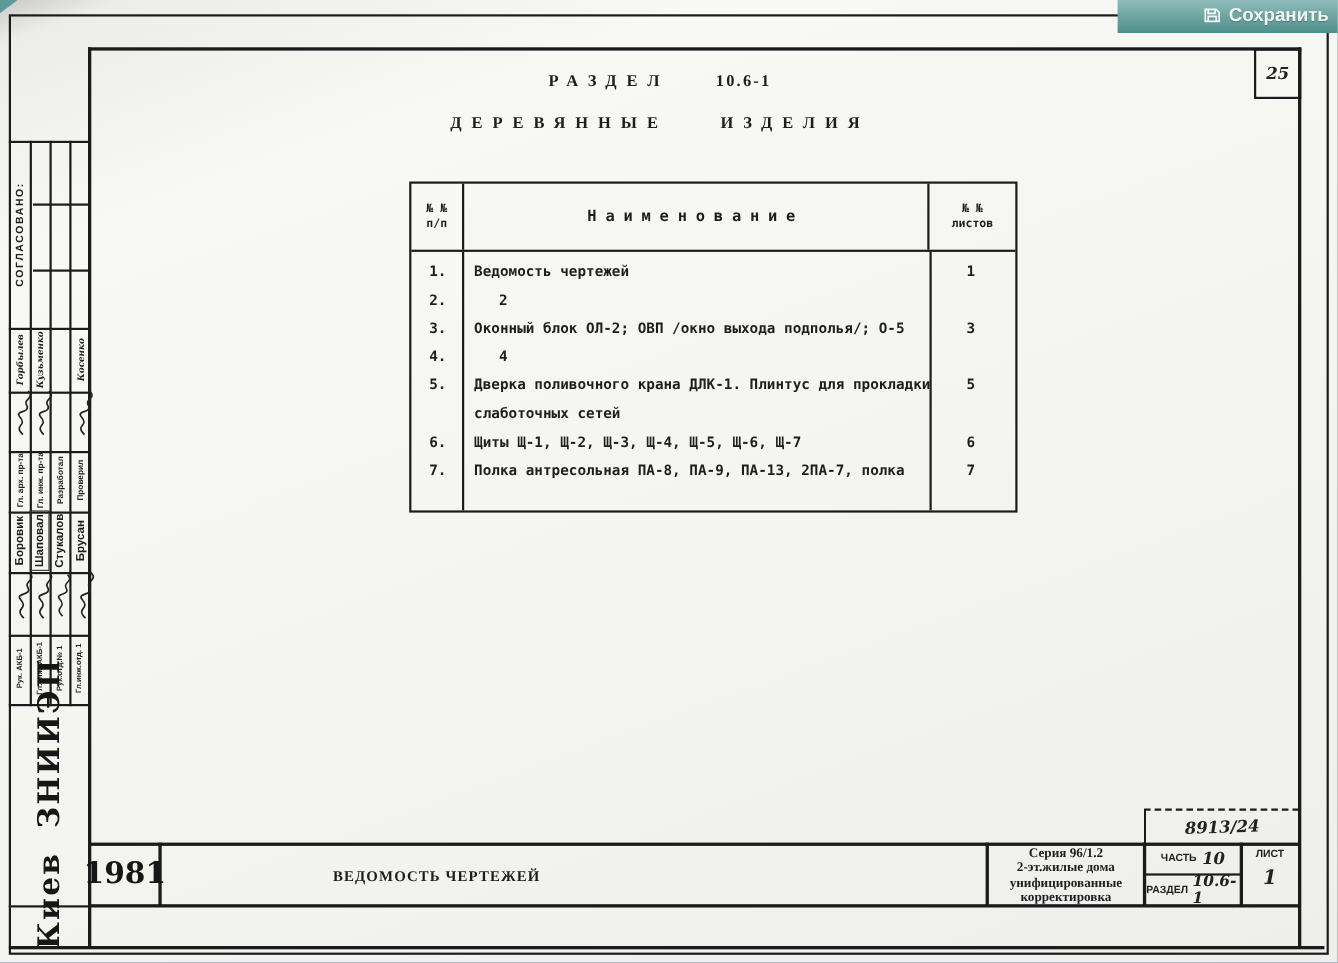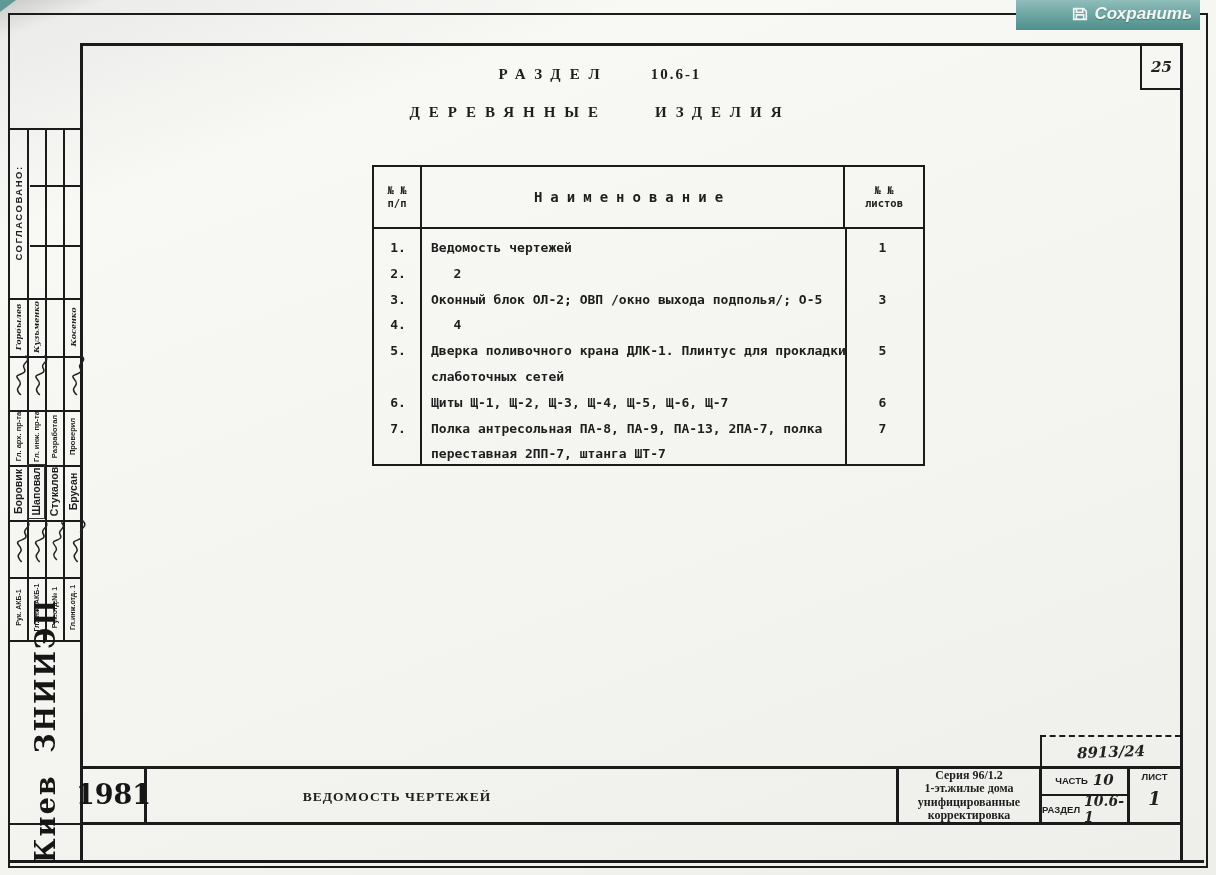--- a/index.html
+++ b/index.html
@@ -1,21 +1,21 @@
 <!DOCTYPE html>
 <html><head>
 <meta charset="utf-8">
 <style>
   html,body{margin:0;padding:0;}
   body{width:1216px;height:875px;overflow:hidden;background:#5d9996;font-family:"DejaVu Sans Mono",monospace;}
   .stage{position:absolute;top:0;left:0;width:1216px;height:875px;}
 
   
-  .chrome-bar{position:absolute;top:0;left:1016px;width:184px;height:30px;z-index:5;
-    background:linear-gradient(180deg,#8fbdba 0%,#6aa39f 55%,#4e8f8c 100%);font-style:italic;}
+  .chrome-bar{position:absolute;top:0;left:1016px;width:200px;height:30px;z-index:5;
+    background:linear-gradient(180deg,#8fbdba 0%,#6aa39f 55%,#4e8f8c 100%);}
   .save-btn{position:absolute;top:2px;right:4px;display:flex;align-items:center;gap:6px;
     color:#f2f7f6;font-family:"Liberation Sans",sans-serif;font-size:17px;font-weight:bold;
     text-shadow:0 1px 1px rgba(0,0,0,.25);cursor:pointer;padding:2px 4px;}
   .corner-teal{position:absolute;top:0;left:0;width:16px;height:12px;z-index:5;
     background:#5d9996;clip-path:polygon(0 0,100% 0,0 100%);}
 
   
   .paper{position:absolute;top:0;left:0;width:1216px;height:875px;z-index:1;
     background:linear-gradient(160deg,#c9c9c7 0%,#ececea 3%,#f8f8f5 18%,#f4f4f1 55%,#eeeeeb 100%);}
   .line{position:absolute;background:#1b1b1b;}
@@ -202,21 +202,20 @@
         </div>
         <div class="vt-row">
           <div class="vt-num vt-txt">6.</div>
           <div class="vt-name vt-txt">Щиты Щ-1,  Щ-2,  Щ-3,  Щ-4,  Щ-5,  Щ-6,  Щ-7</div>
           <div class="vt-sheet vt-txt">6</div>
         </div>
         <div class="vt-row">
           <div class="vt-num vt-txt">7.</div>
           <div class="vt-name vt-txt">
             <span style="display:block;">Полка антресольная ПА-8, ПА-9, ПА-13, 2ПА-7, полка</span>
-            <span style="display:block;">переставная 2ПП-7, штанга ШТ-7</span>
           </div>
           <div class="vt-sheet vt-txt">7</div>
         </div>
       </div>
     </div>
   </div>
 
   <div class="line" style="left:82px;top:766px;width:1100px;height:2.5px;z-index:3;"></div>
   <div class="line" style="left:82px;top:822px;width:1100px;height:2.5px;z-index:3;"></div>
   <div class="line" style="left:144px;top:766px;width:2.5px;height:58px;z-index:3;"></div>
@@ -226,21 +225,21 @@
   <div class="line" style="left:1041px;top:794px;width:87px;height:2px;z-index:3;"></div>
 
   <div style="position:absolute;left:82px;top:766px;width:63px;height:57px;display:flex;align-items:center;justify-content:center;z-index:3;">
     <span style="font-family:'DejaVu Serif',serif;font-weight:bold;font-size:27px;color:#161616;">1981</span>
   </div>
 
   <div class="tw" style="left:147px;top:789px;width:500px;text-align:center;font-size:13.5px;letter-spacing:1px;z-index:3;">ВЕДОМОСТЬ ЧЕРТЕЖЕЙ</div>
 
   <div style="position:absolute;left:899px;top:768px;width:140px;height:55px;display:flex;flex-direction:column;align-items:center;justify-content:center;z-index:3;">
     <span class="tw" style="position:static;font-size:12px;line-height:13.5px;">Серия 96/1.2</span>
-    <span class="tw" style="position:static;font-size:12px;line-height:13.5px;">1-эт.жилые дома</span>
+    <span class="tw" style="position:static;font-size:12px;line-height:13.5px;">2-эт.жилые дома</span>
     <span class="tw" style="position:static;font-size:12px;line-height:13.5px;">унифицированные</span>
     <span class="tw" style="position:static;font-size:12px;line-height:13.5px;">корректировка</span>
   </div>
 
   <div style="position:absolute;left:1042px;top:766px;width:85px;height:28px;display:flex;align-items:center;justify-content:center;gap:5px;z-index:3;">
     <span class="stamp" style="font-size:9.5px;">ЧАСТЬ</span>
     <span class="hand" style="font-size:15px;">10</span>
   </div>
   <div style="position:absolute;left:1042px;top:795px;width:85px;height:28px;display:flex;align-items:center;justify-content:center;gap:4px;z-index:3;">
     <span class="stamp" style="font-size:9.5px;">РАЗДЕЛ</span>

